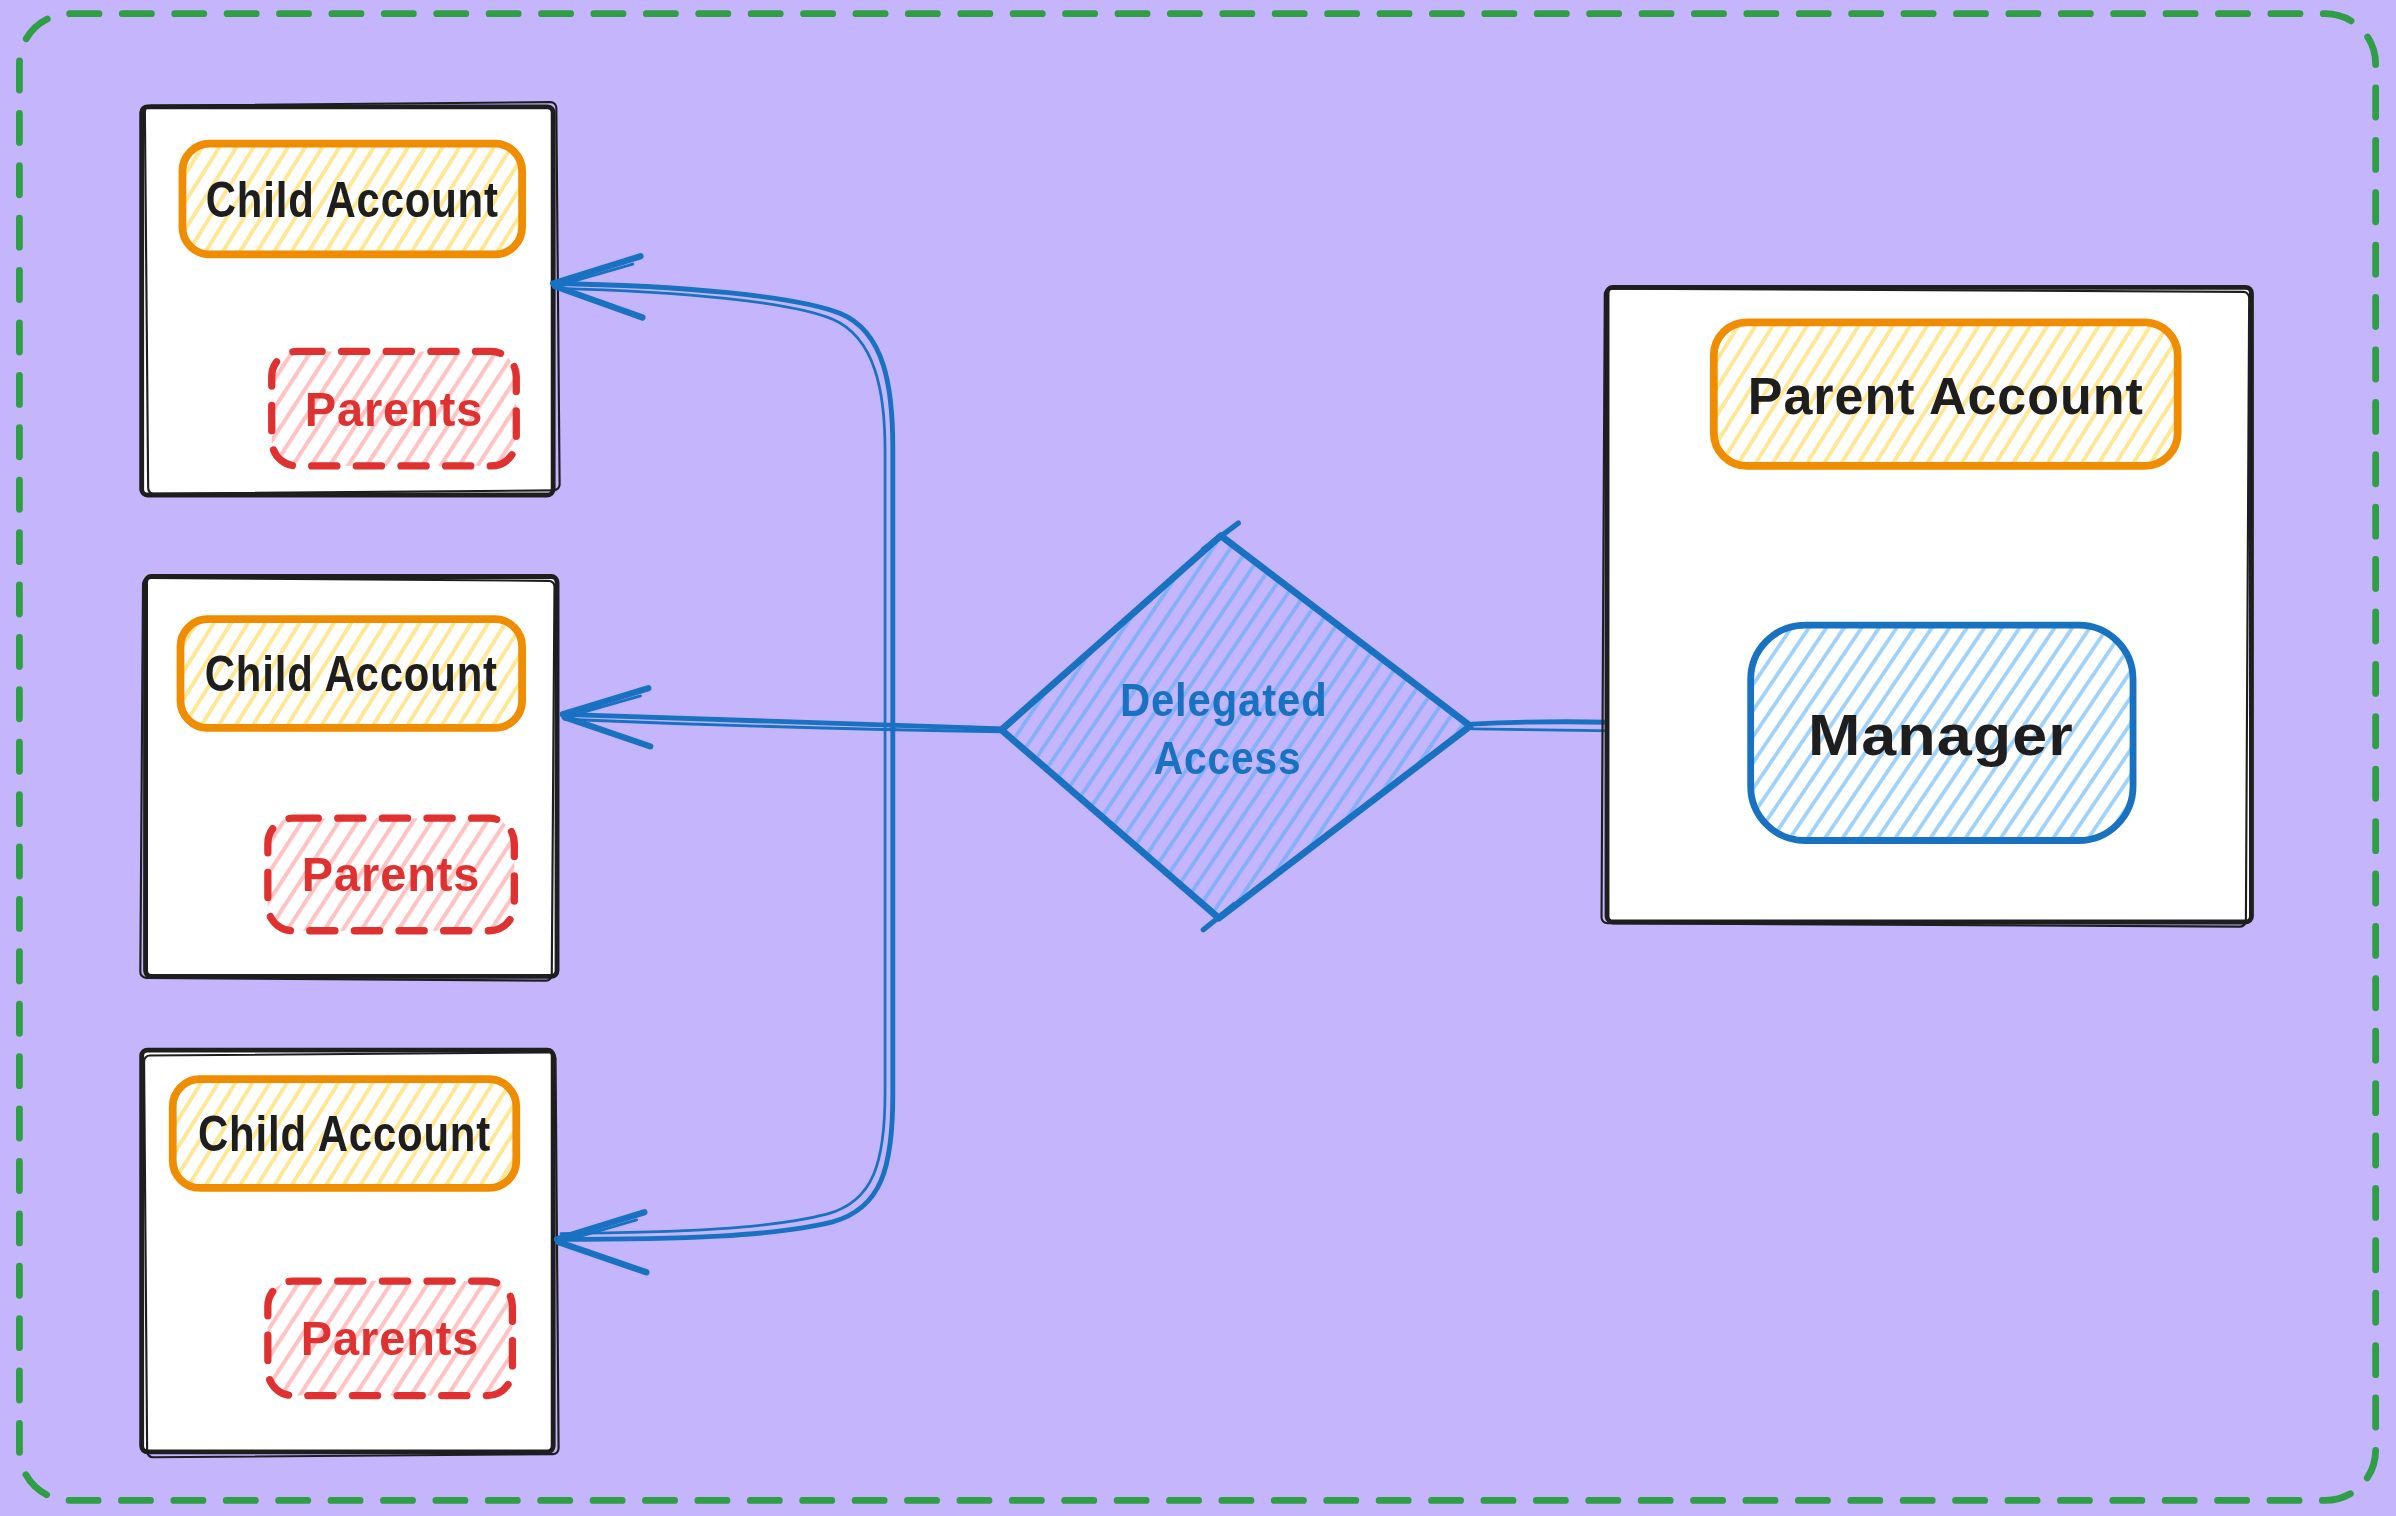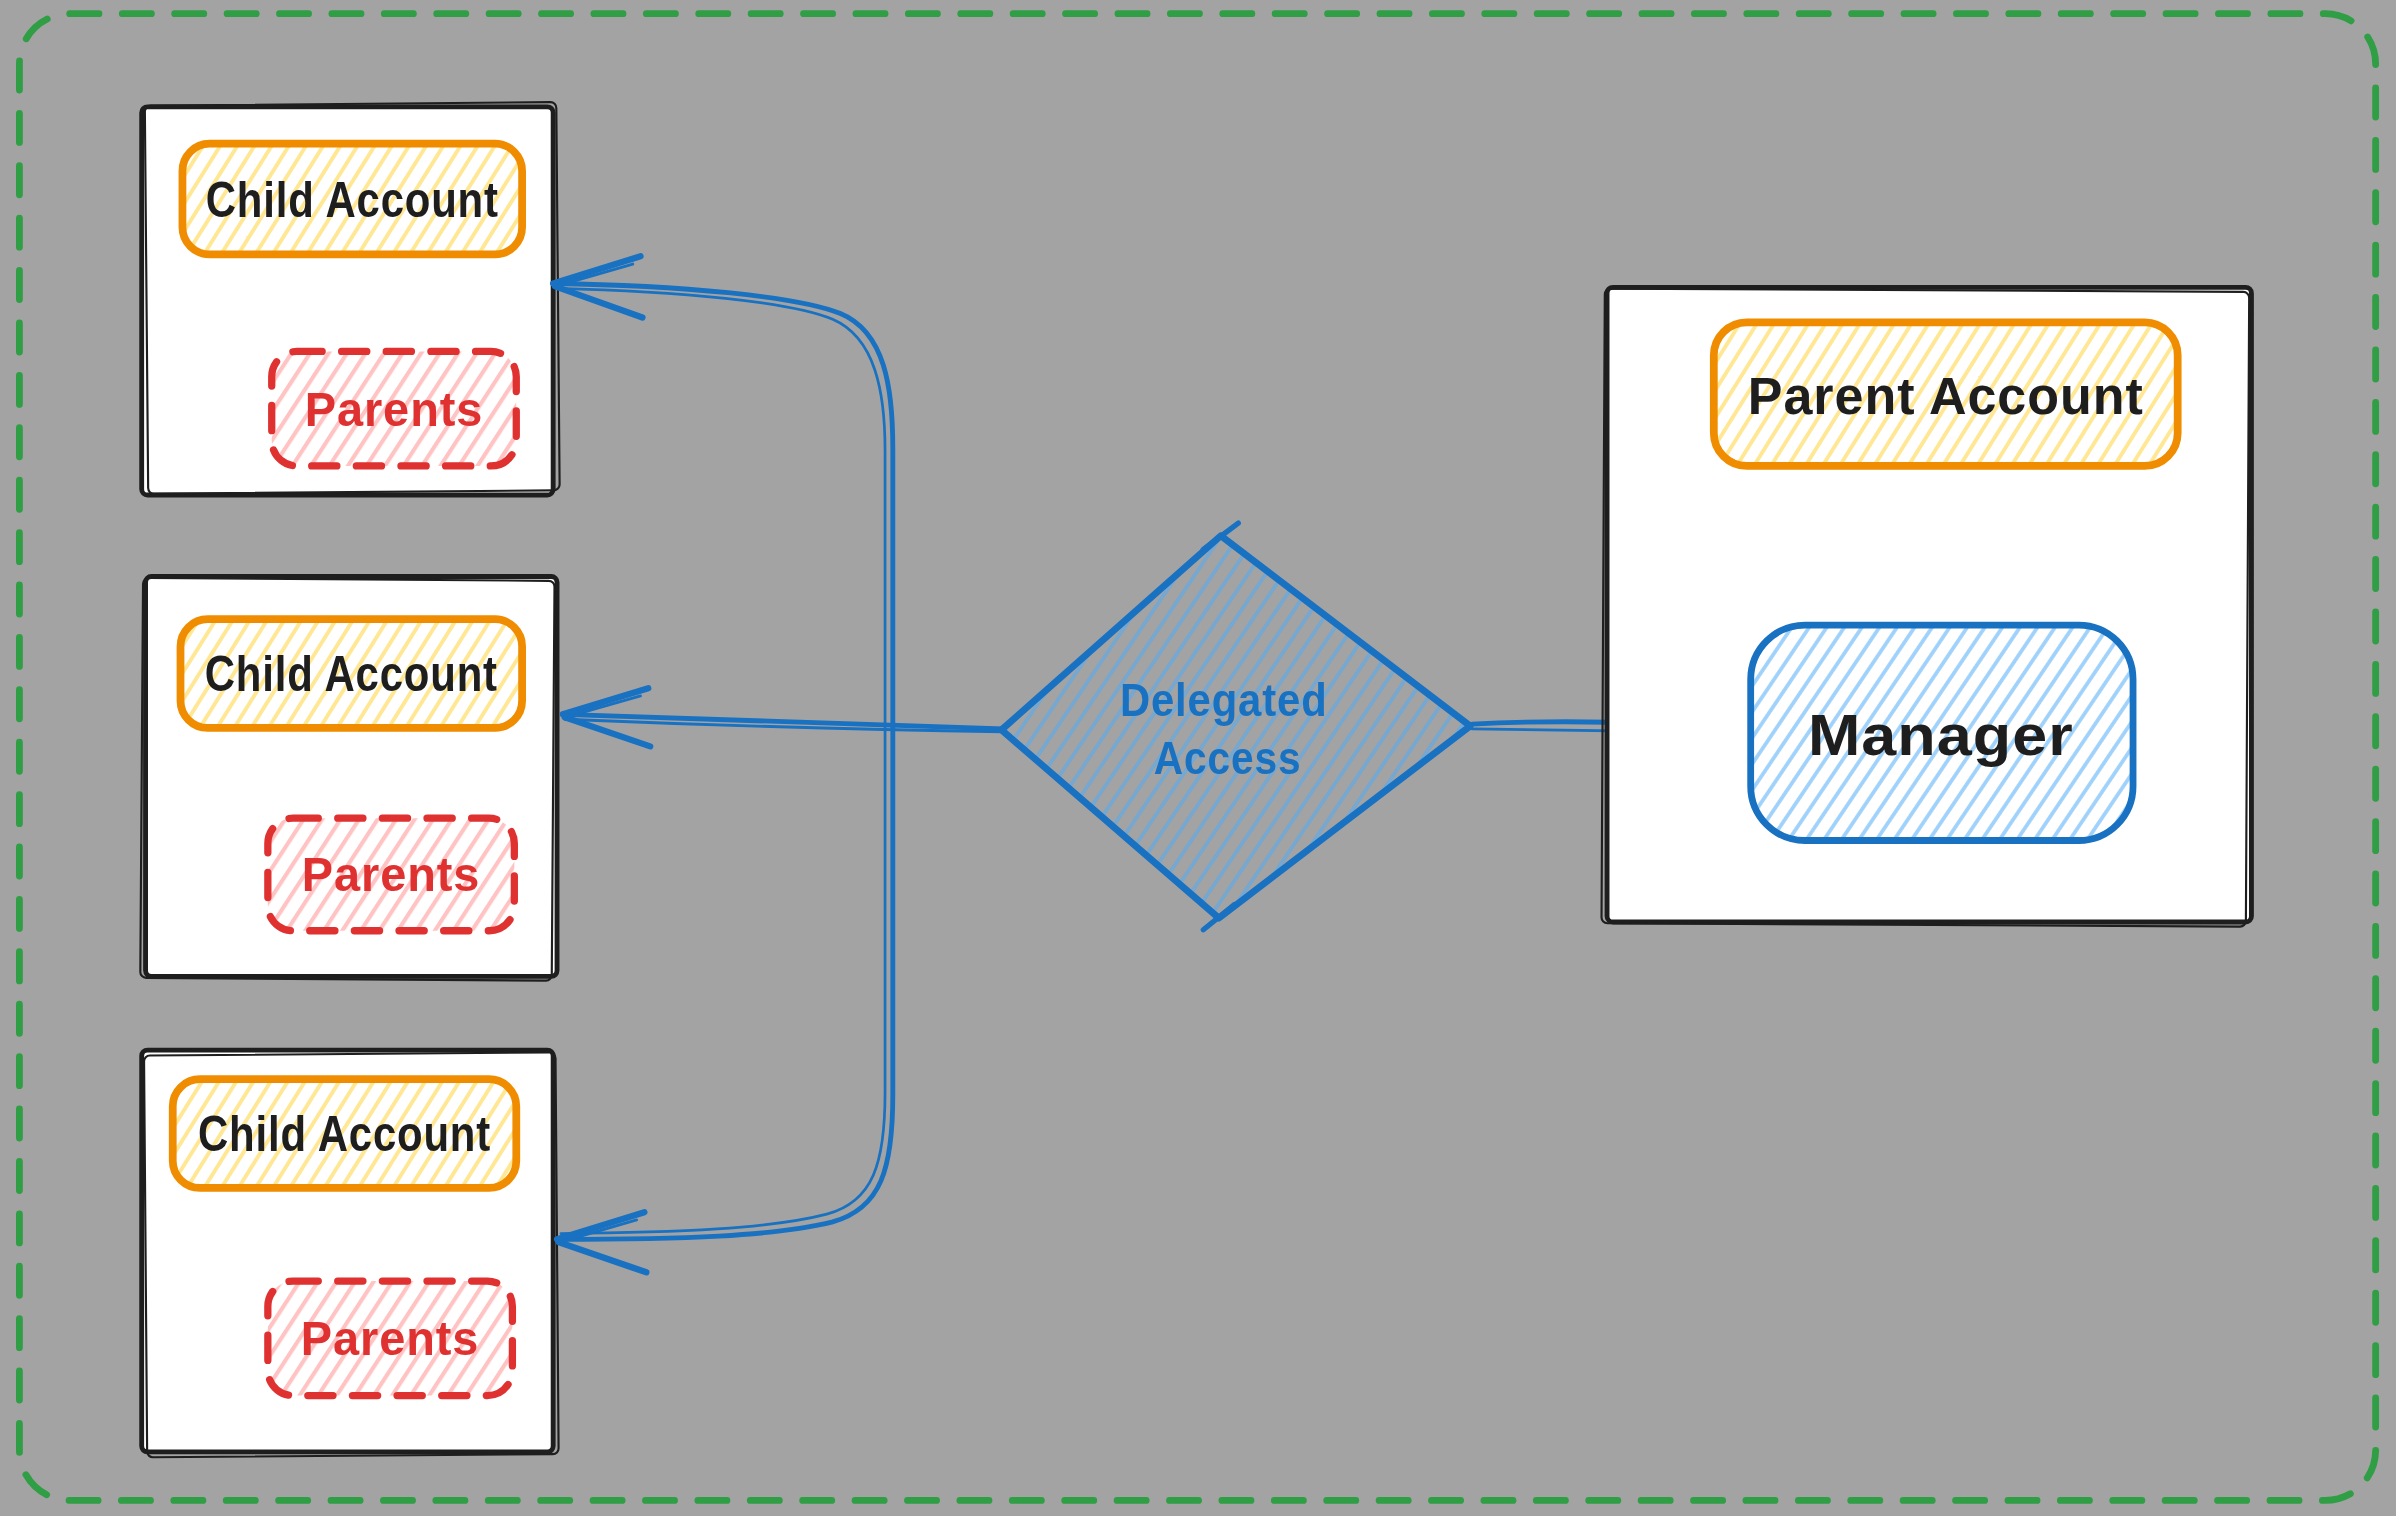--- a/index.html
+++ b/index.html
@@ -4,21 +4,21 @@
 <style>
   html, body {
     margin: 0;
     padding: 0;
     background: #ffffff;
   }
   .stage {
     position: relative;
     width: 2397px;
     height: 1517px;
-    background: #a3a3a3;
+    background: #c4b5fd;
     overflow: hidden;
     font-family: "Liberation Sans", sans-serif;
   }
   svg.drawing {
     position: absolute;
     inset: 0;
     display: block;
   }
   text {
     font-family: "Liberation Sans", sans-serif;

